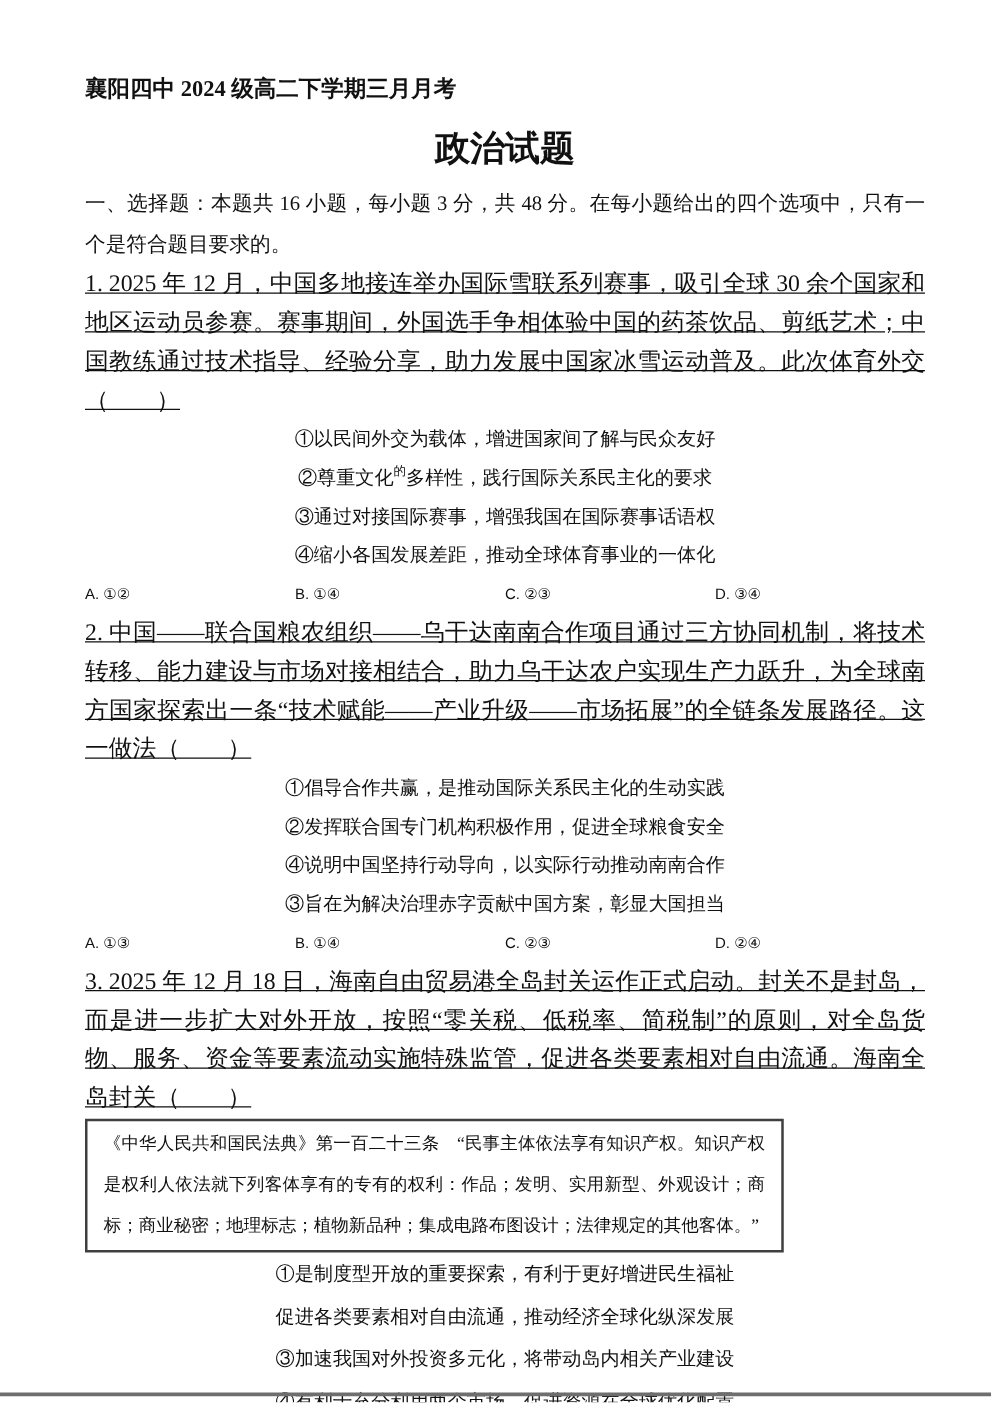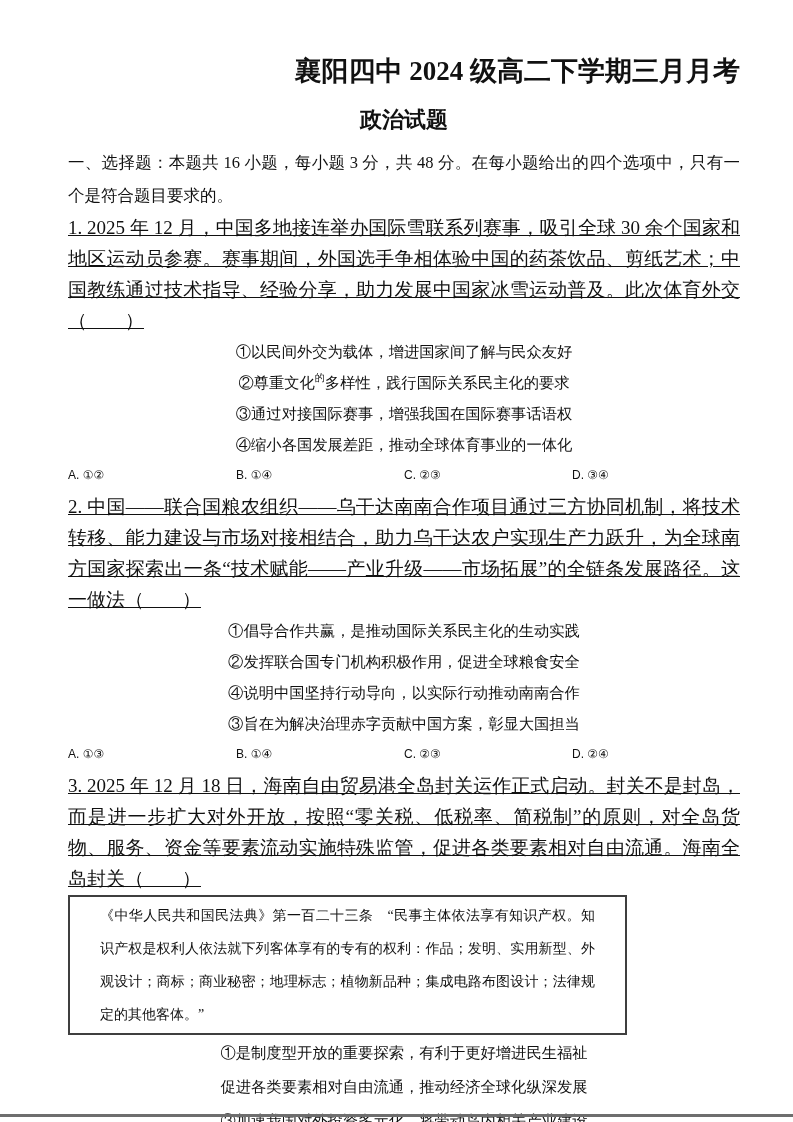--- a/index.html
+++ b/index.html
@@ -13,29 +13,29 @@
     font-family: "Liberation Serif", "DejaVu Serif", serif;
   }
   .content {
     position: absolute;
     left: 68px;
     top: 58px;
     width: 672px;
   }
   .doc-title {
     margin: 0;
-    text-align: right;
-    font-size: 27px;
+    text-align: left;
+    font-size: 18px;
     font-weight: bold;
     line-height: 27px;
   }
   .doc-subtitle {
     margin: 21px 0 0 0;
     text-align: center;
-    font-size: 22px;
+    font-size: 28px;
     font-weight: bold;
     line-height: 27px;
   }
   .section-heading {
     margin-top: 13px;
     font-size: 16.5px;
     font-weight: normal;
     line-height: 33px;
     text-align: justify;
   }
@@ -65,21 +65,21 @@
   .choices-row .choice {
     flex: 0 0 25%;
     font-family: Liberation Sans, sans-serif;
     font-size: 12px;
   }
   .law-box {
     box-sizing: border-box;
     width: 559px;
     border: 2px solid #3f3f3f;
     margin: 1px 0 1px 0;
-    padding: 2px 30px;
+    padding: 2px 13px;
     font-size: 14px;
     line-height: 33px;
     text-align: justify;
   }
   .opts-wide .option { line-height: 34px; }
   .bottom-rule {
     position: absolute;
     left: 0;
     top: 1114px;
     width: 793px;

